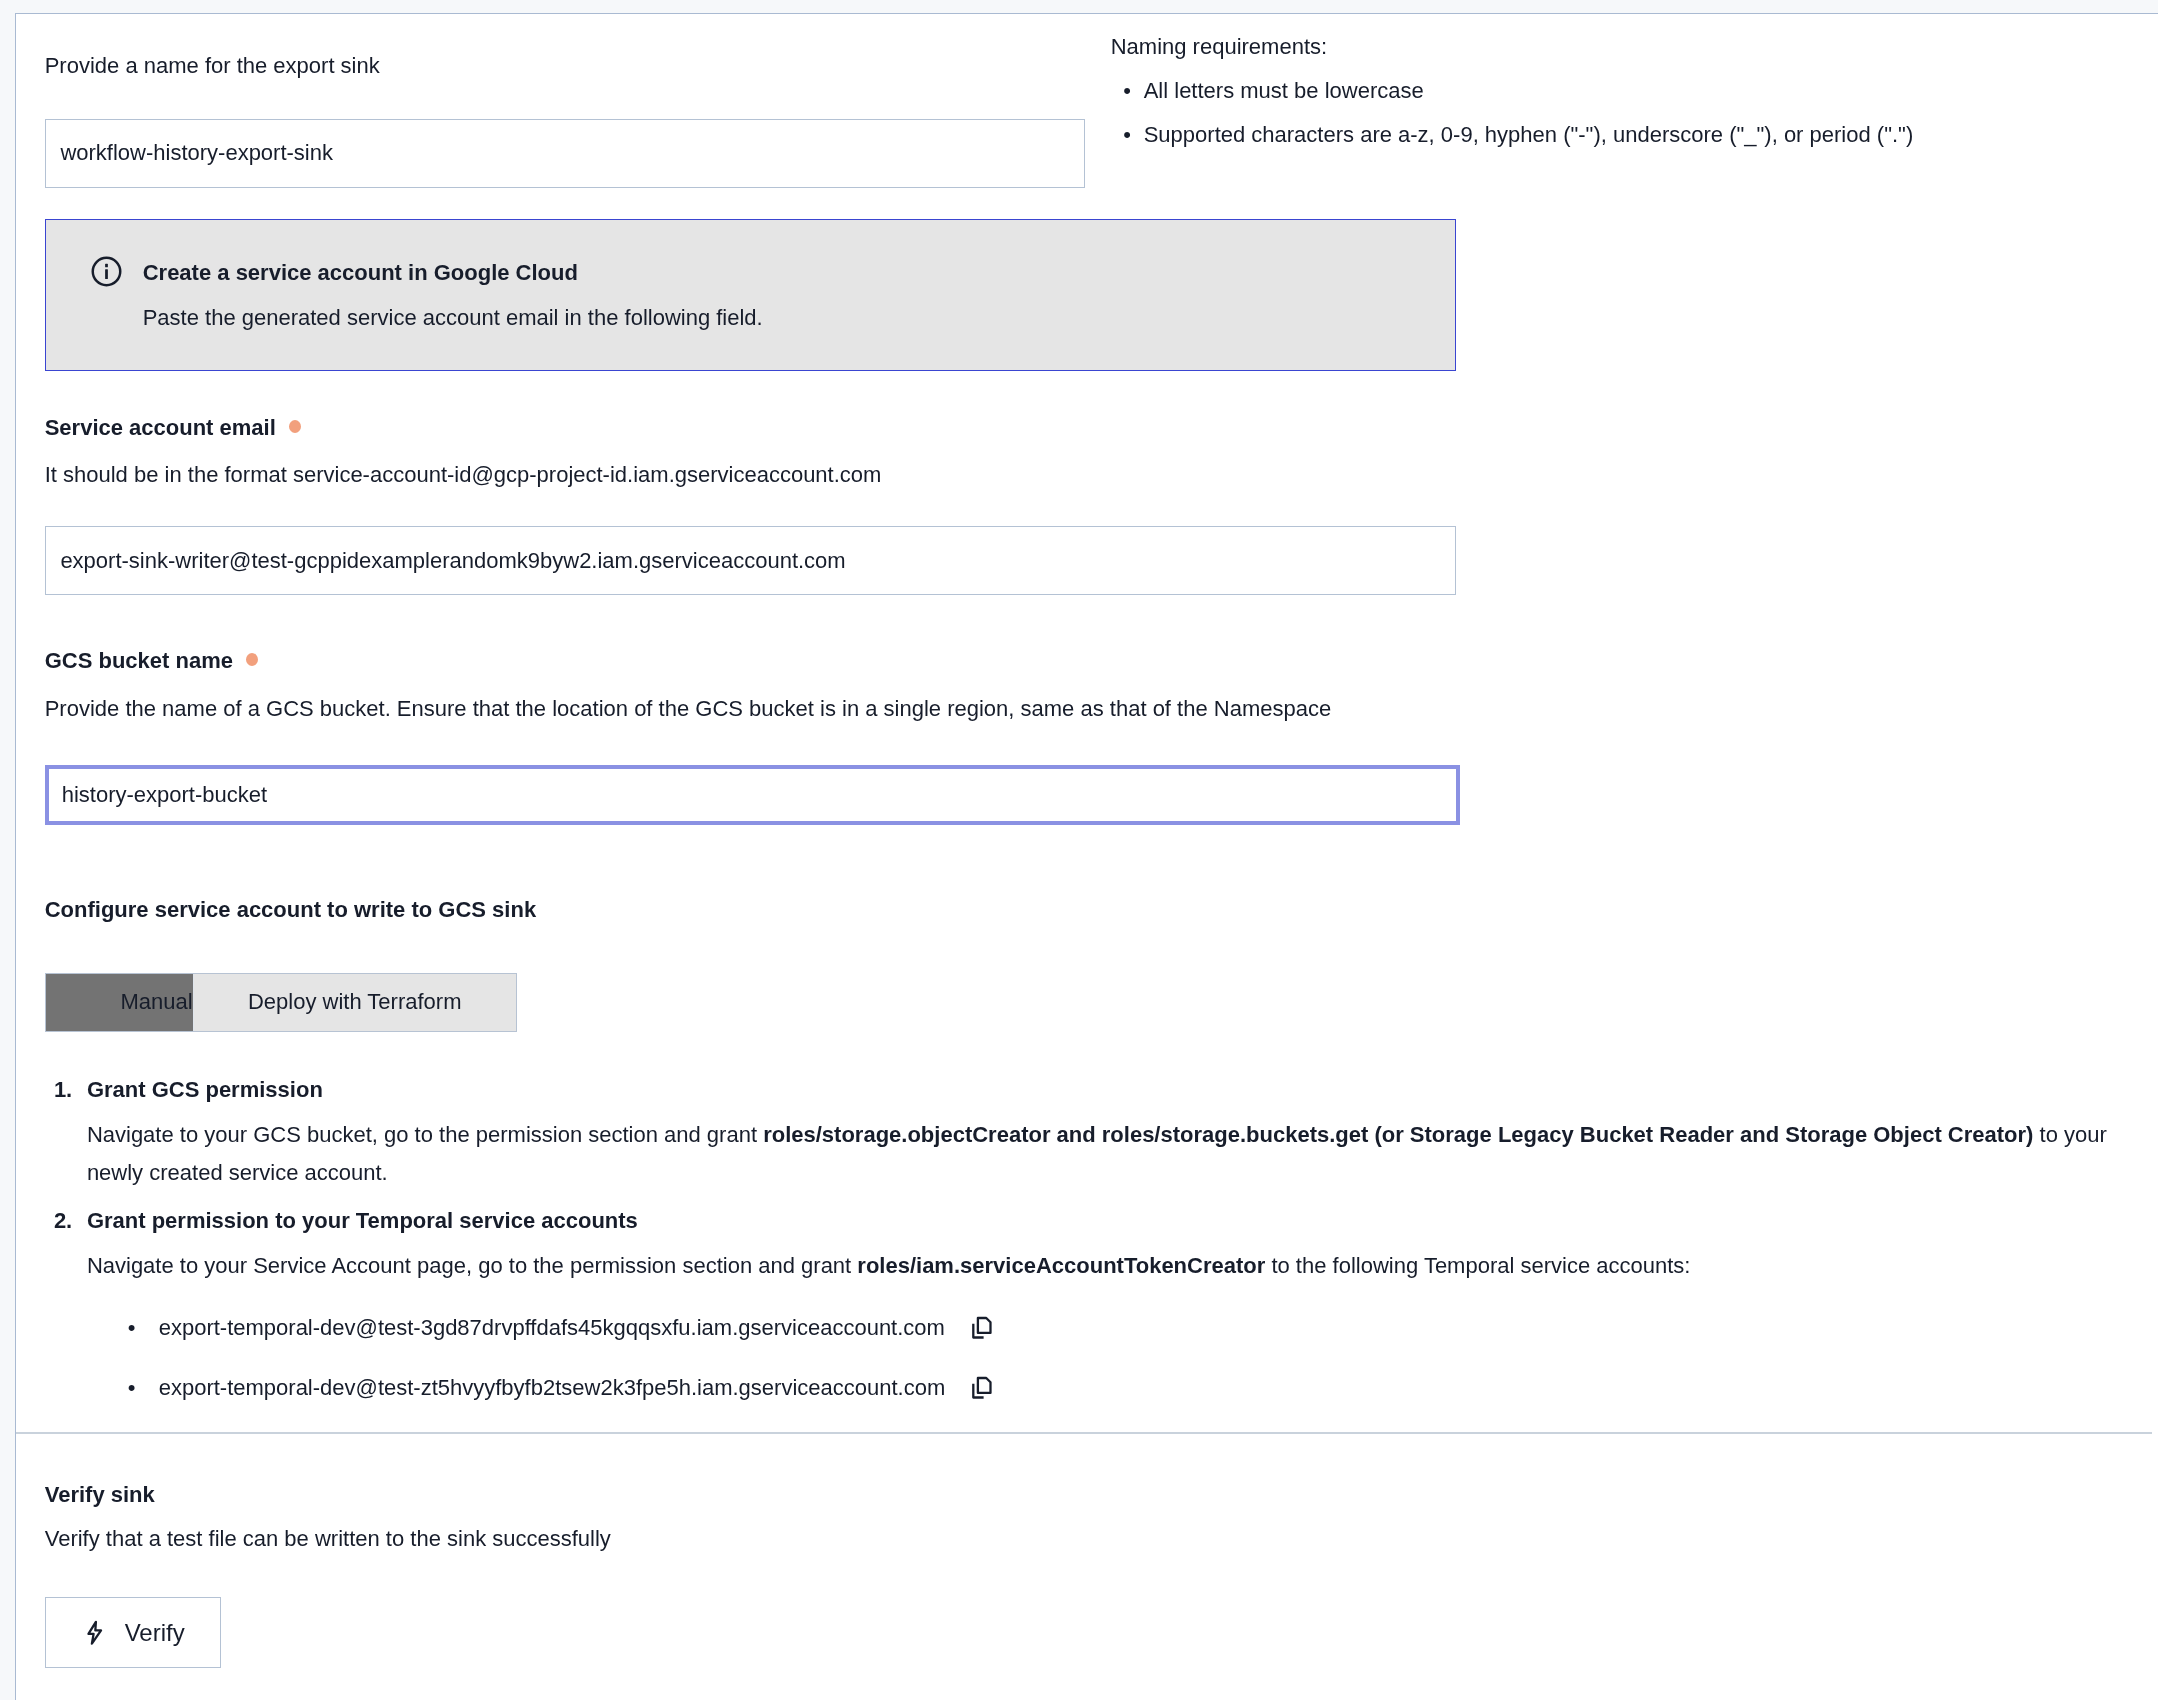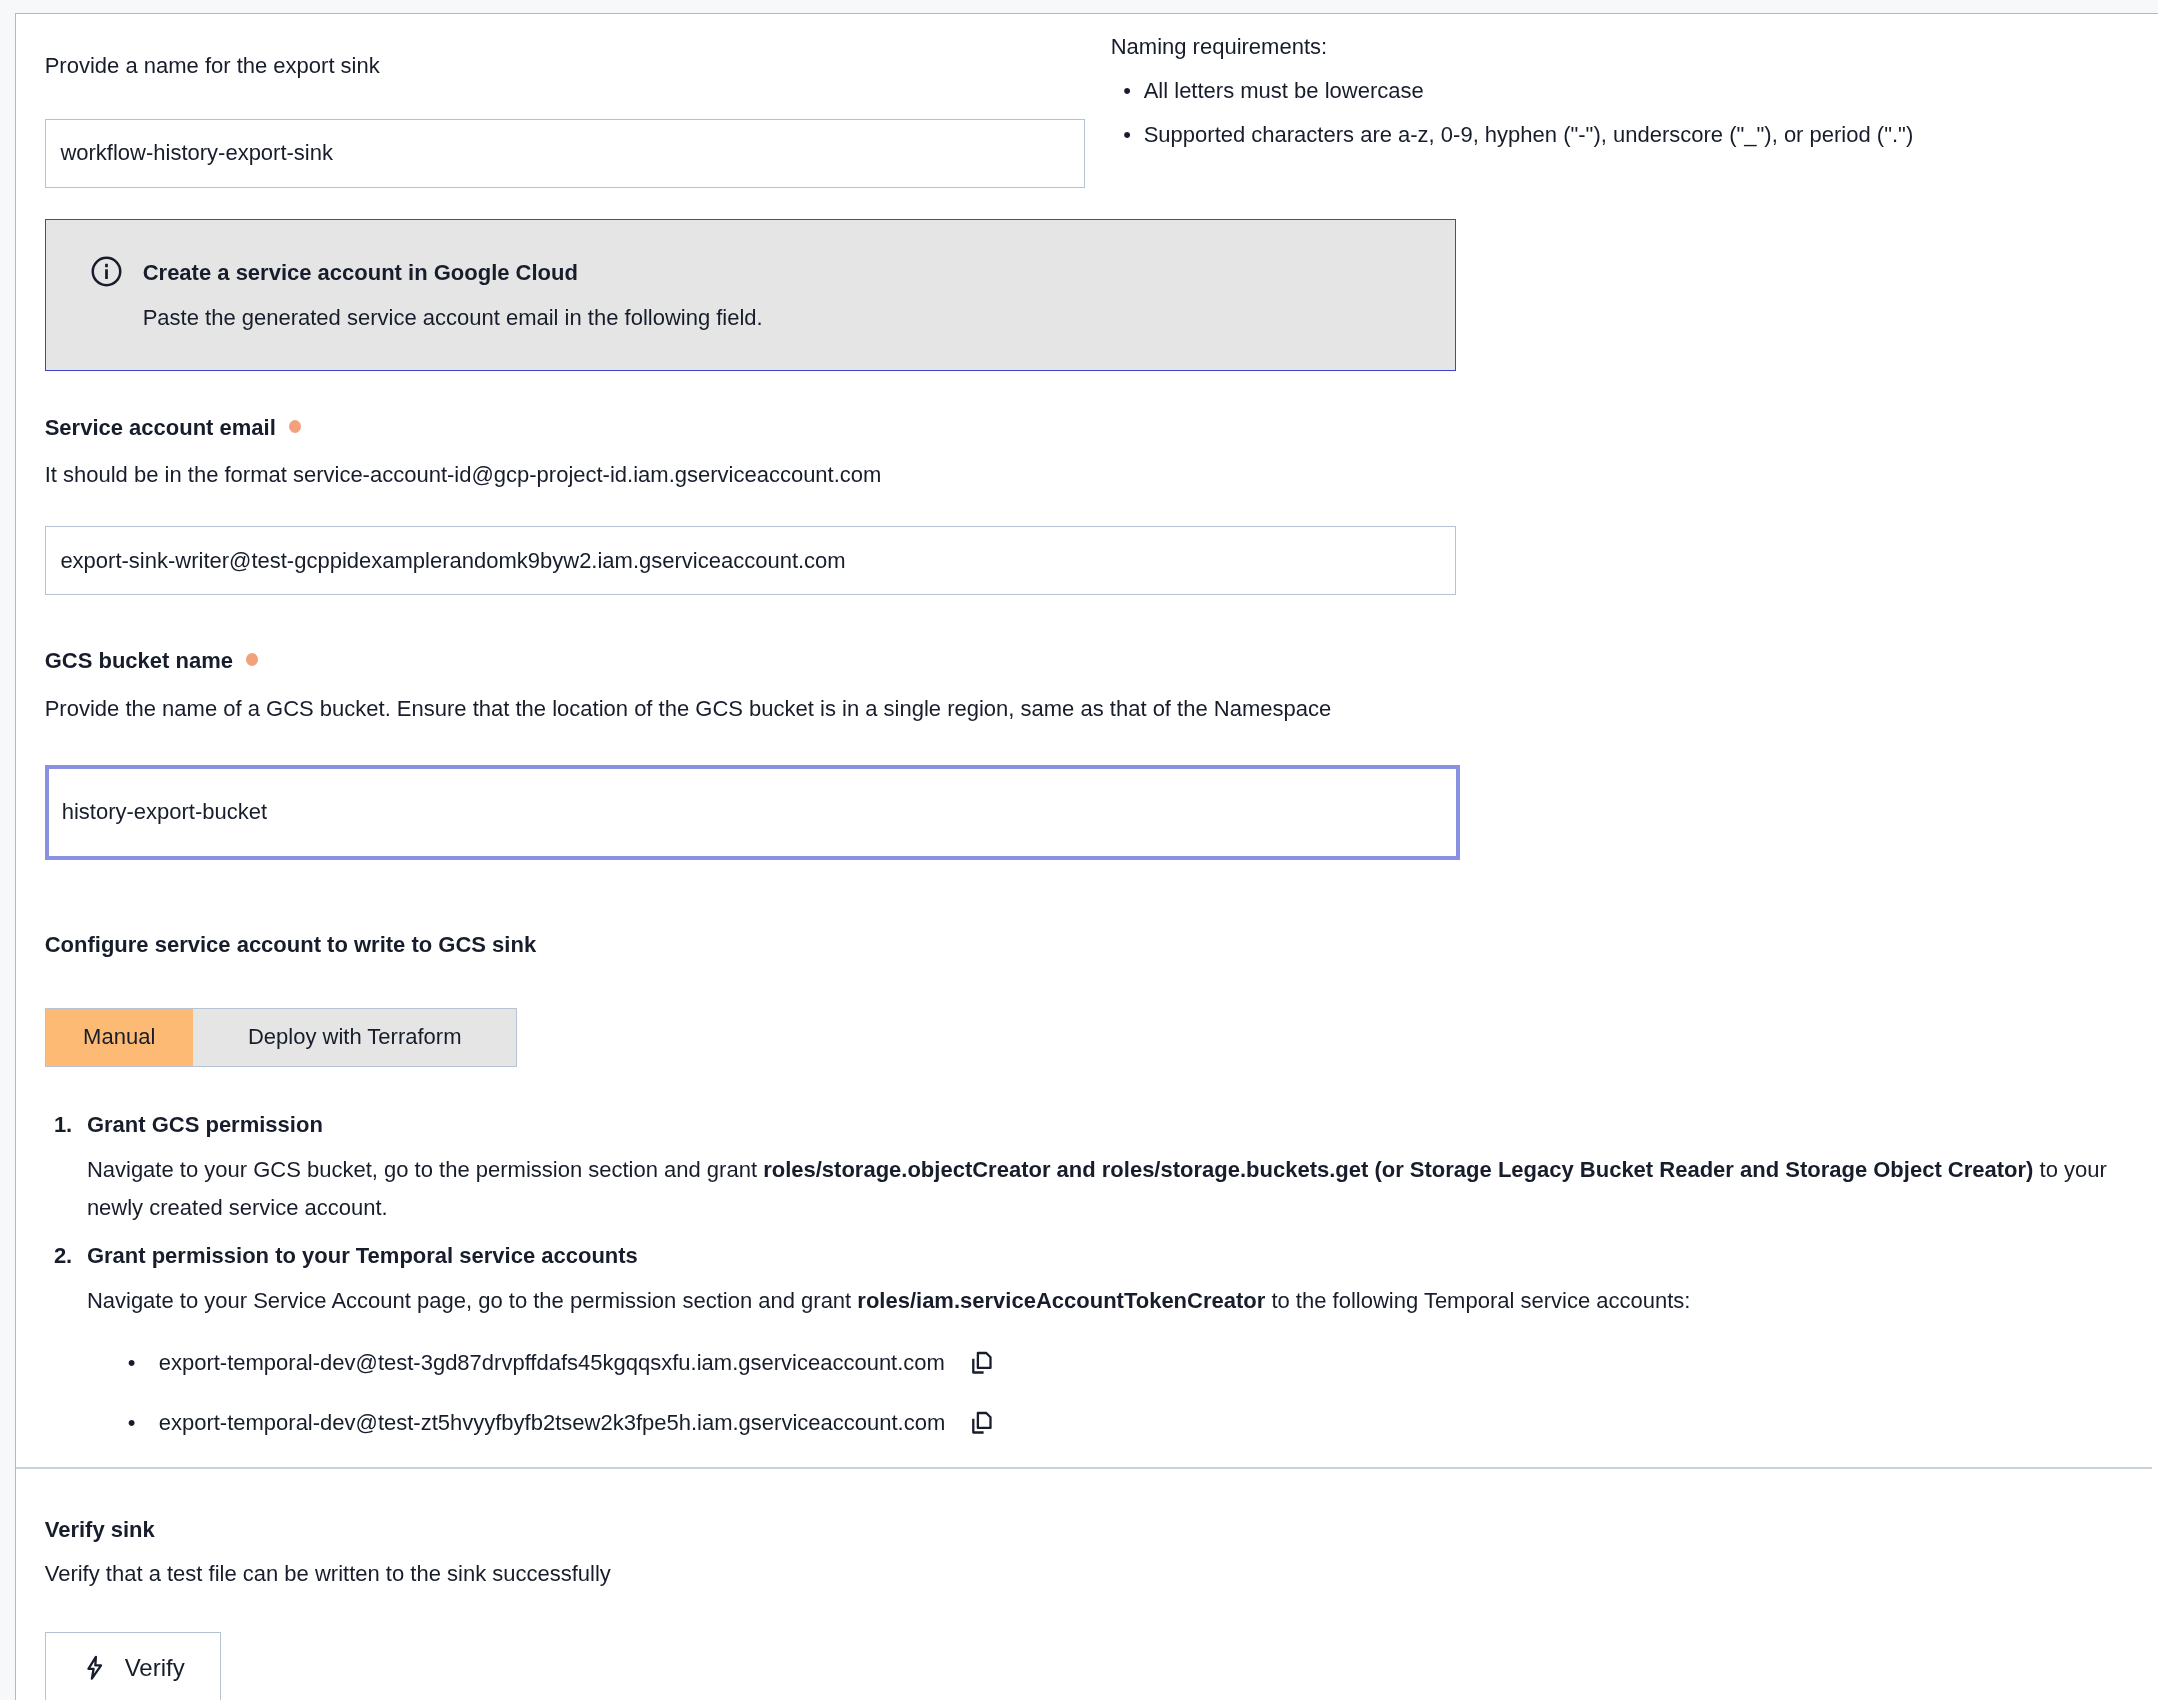--- a/index.html
+++ b/index.html
@@ -64,42 +64,42 @@
   .info-title { font-weight: 700; line-height: 31px; }
   .info-body { margin-top: 14px; line-height: 31px; text-align: center; }
 
   .field-label-sa { margin-top: 42px; }
   .sa-input { width: 1411px; margin-top: 37px; }
 
   .field-label-bucket { margin-top: 51px; }
   .bucket-input {
     width: 1415px;
     margin-top: 42px;
-    height: 95px;
+    height: 60px;
     border: 4.6px solid #8a91e3;
     padding: 0 13px;
   }
 
   .section-title { margin-top: 72px; font-weight: 700; font-size: 22px; }
 
   .tabs {
     margin-top: 50px;
     display: inline-flex;
     border: 1.8px solid #b7c3d3;
   }
   .tab {
     height: 57px;
     display: flex;
     align-items: center;
     justify-content: center;
     font-size: 22px;
     cursor: pointer;
     background: #e5e5e5;
   }
-  .tab.selected { background: #fdba74; }
+  .tab.selected { background: #737373; justify-content: flex-end; }
   .tab-manual { width: 147px; }
   .tab-terraform { width: 323px; border-left: 1.8px solid #dfe5ec; }
 
   .steps { margin-top: 42px; margin-left: 9.2px; }
   .step-title { display: flex; font-weight: 700; line-height: 31px; }
   .step-number { width: 33px; flex-shrink: 0; }
   .step-body {
     margin-left: 33px;
     margin-top: 11px;
     margin-bottom: 13px;

